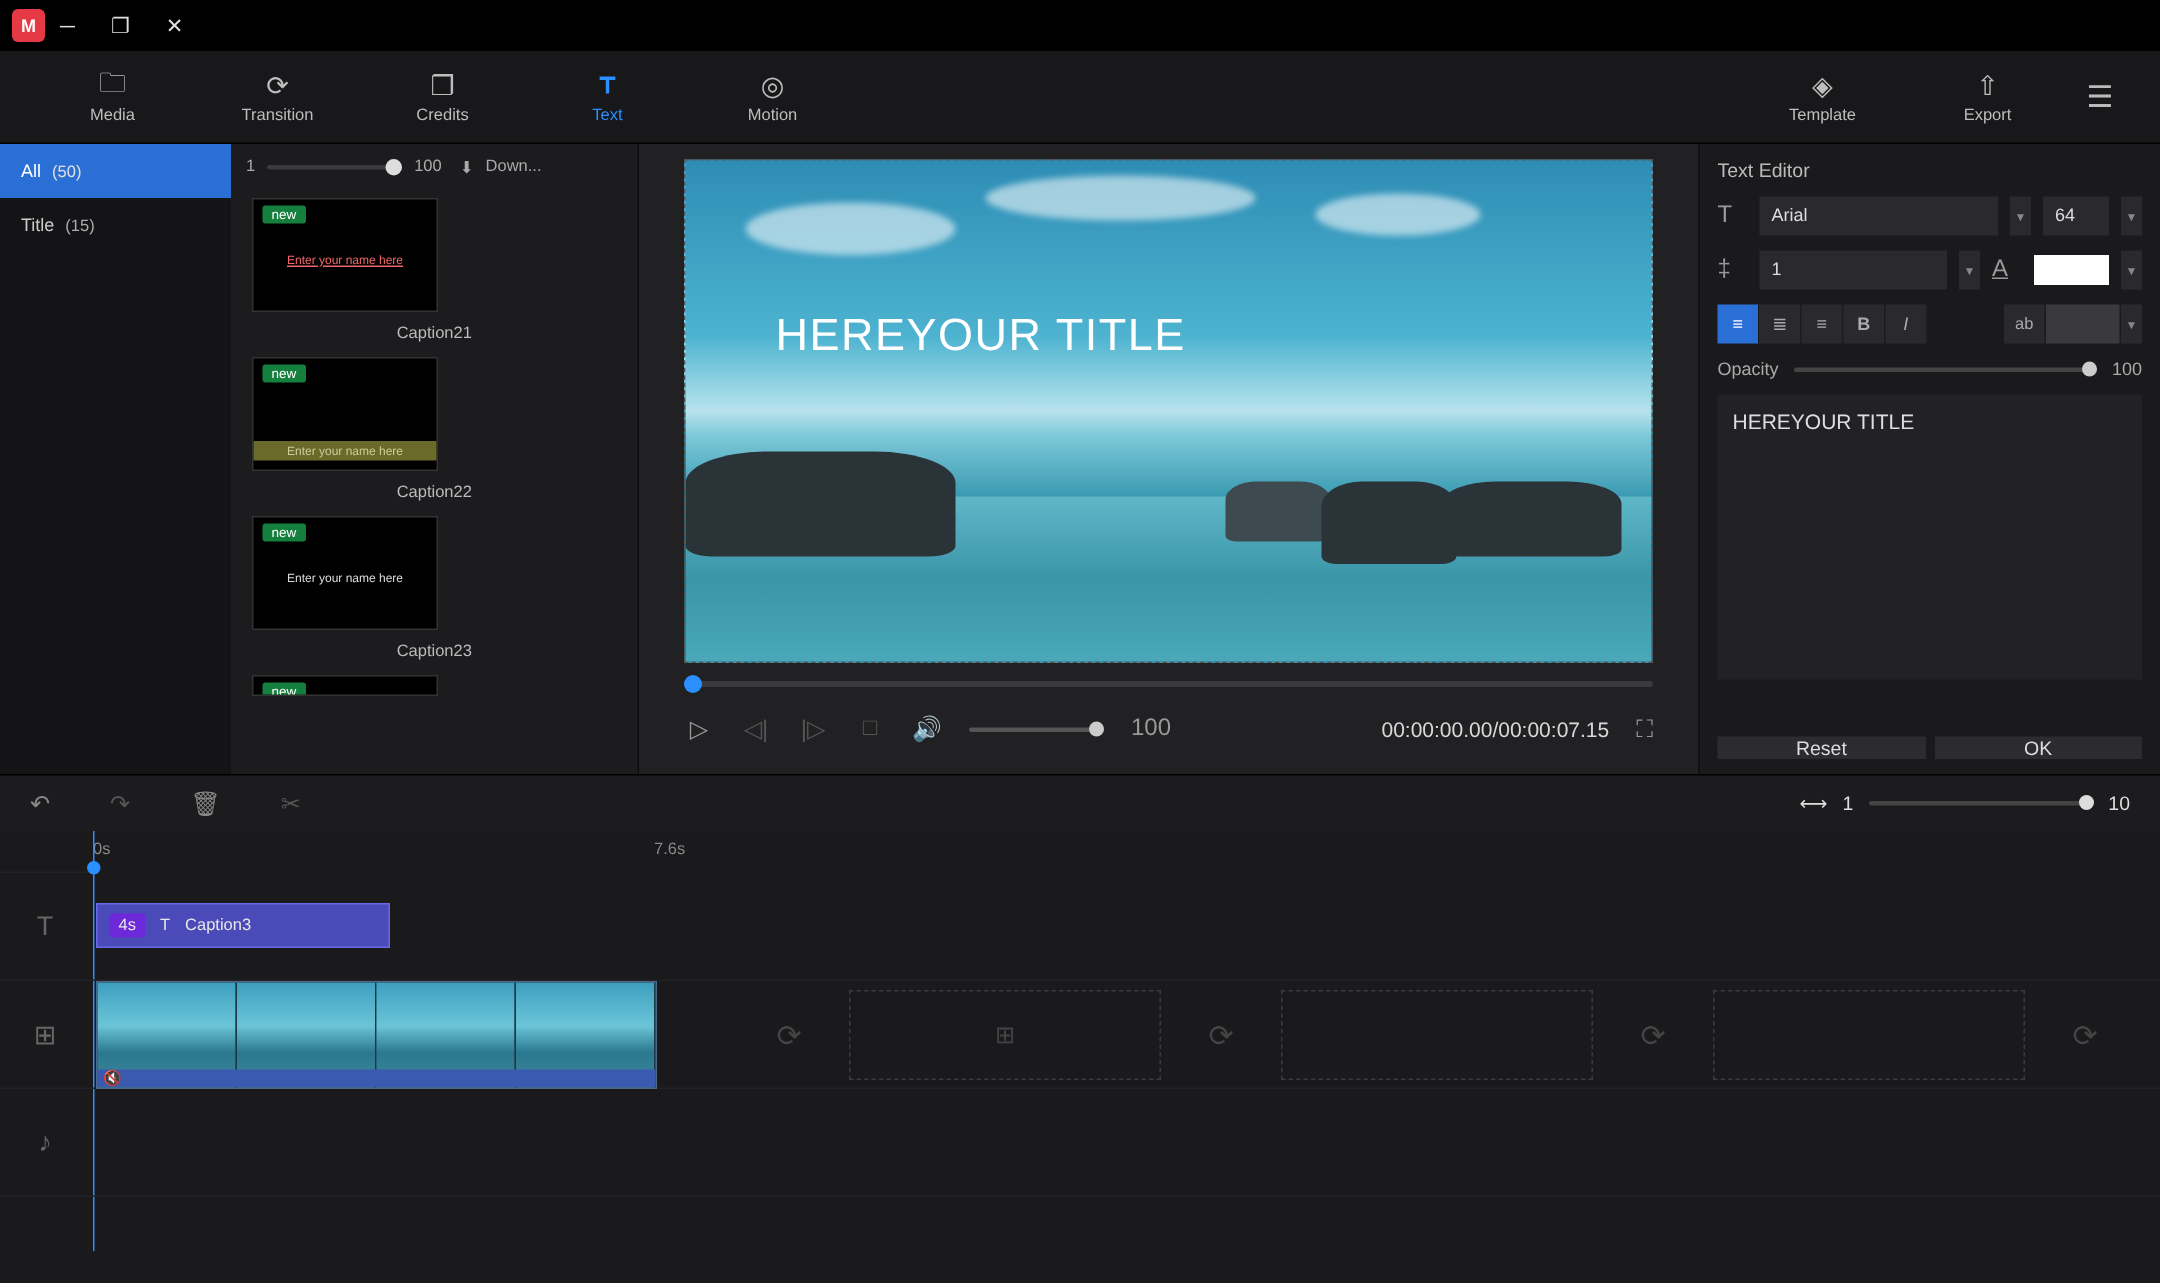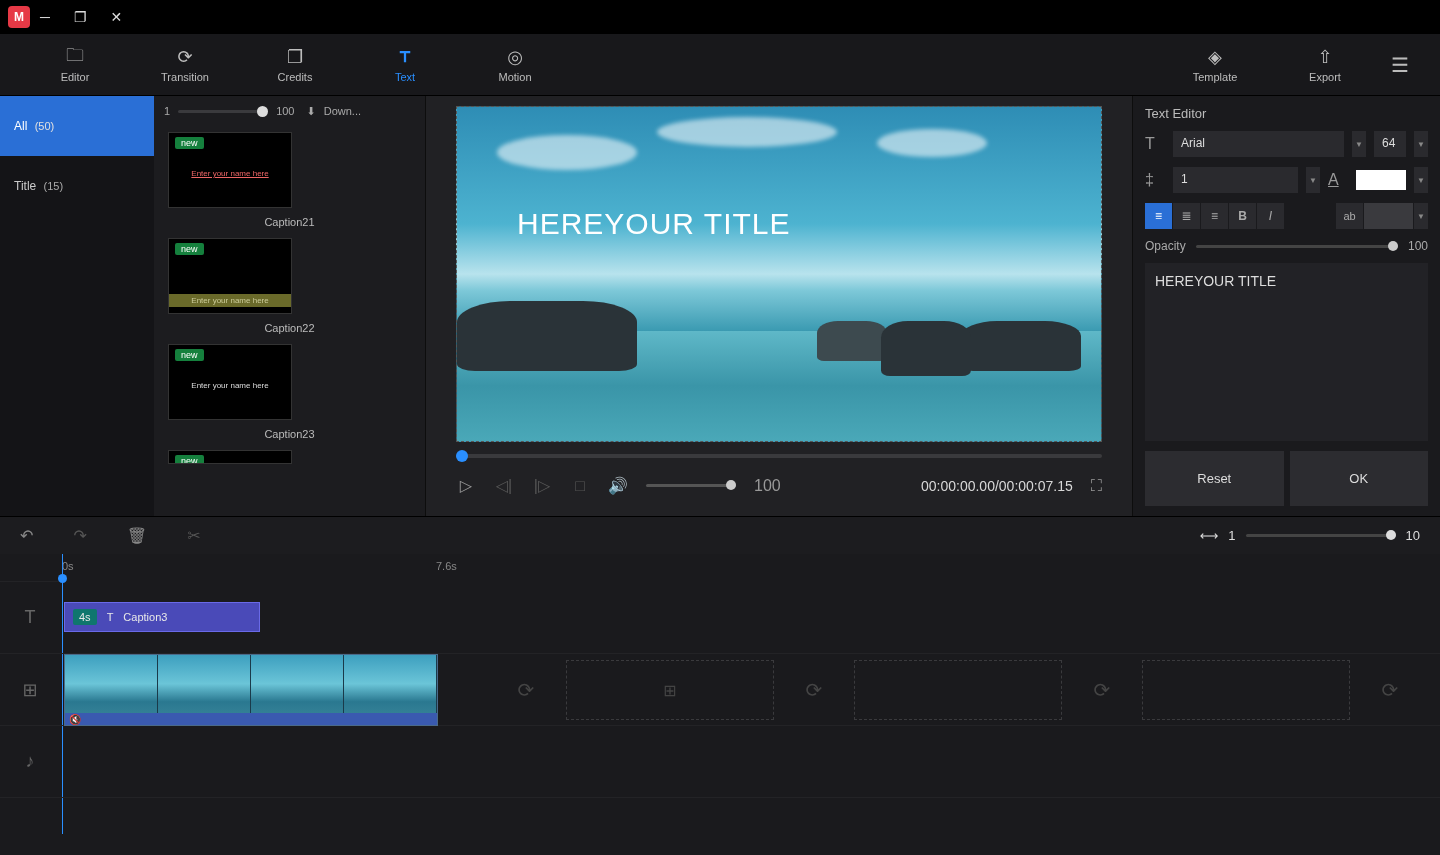--- a/index.html
+++ b/index.html
@@ -10,21 +10,21 @@
 .win-controls{display:flex;gap:24px;color:#ddd;font-size:14px}
 .win-btn{cursor:pointer}
 .topnav{height:62px;background:#18181b;display:flex;align-items:center;padding:0 20px;border-bottom:1px solid #000}
 .nav-item{display:flex;flex-direction:column;align-items:center;gap:4px;width:110px;color:#bdbdbd;font-size:11px;cursor:pointer}
 .nav-item.active{color:#2a8fff}
 .nav-icon{font-size:18px;height:20px;display:flex;align-items:center}
 .nav-spacer{flex:1}
 .burger{width:40px;display:flex;align-items:center;justify-content:center;color:#bbb;font-size:20px;cursor:pointer}
 .main{display:flex;height:420px}
 .lib-left{width:154px;background:#141417;display:flex;flex-direction:column}
-.cat{padding:23px 14px;font-size:12px;color:#ccc;cursor:pointer}
+.cat{padding:11px 14px;font-size:12px;color:#ccc;cursor:pointer}
 .cat.active{background:#2a6fd6;color:#fff}
 .cat .cnt{color:#aaa;margin-left:4px;font-size:11px}
 .cat.active .cnt{color:#e0e0e0}
 .lib-grid{width:272px;background:#1c1c1f;display:flex;flex-direction:column;border-right:1px solid #0d0d0d}
 .grid-top{height:30px;display:flex;align-items:center;padding:0 10px;gap:8px;font-size:11px;color:#aaa}
 .zoom-track{flex:1;max-width:90px;height:3px;background:#3a3a3d;border-radius:2px;position:relative}
 .zoom-thumb{position:absolute;right:0;top:-4px;width:11px;height:11px;background:#ddd;border-radius:50%}
 .grid-items{flex:1;overflow:hidden;padding:6px 14px}
 .thumb-item{margin-bottom:10px}
 .thumb-box{width:124px;height:76px;background:#000;border:1px solid #333;position:relative;padding:6px}
@@ -52,50 +52,50 @@
 .pc-btn{cursor:pointer;width:20px;text-align:center}
 .vol-track{width:90px;height:3px;background:#555;position:relative;border-radius:2px}
 .vol-thumb{position:absolute;right:0;top:-4px;width:10px;height:10px;background:#ccc;border-radius:50%}
 .time-text{margin-left:auto;font-size:14px;color:#d8d8d8}
 .fullscreen{cursor:pointer}
 .editor{width:308px;background:#1a1a1d;border-left:1px solid #0d0d0d;padding:10px 12px;display:flex;flex-direction:column;gap:10px}
 .ed-title{font-size:13px;color:#bbb}
 .ed-row{display:flex;align-items:center;gap:8px}
 .ed-icon{width:20px;color:#999;font-size:16px}
 .ed-select{flex:1;background:#2a2a2e;border:none;color:#ddd;font-size:12px;padding:5px 8px;height:26px}
-.ed-num{width:32px;background:#2a2a2e;border:none;color:#ddd;font-size:12px;padding:5px 8px;height:26px}
+.ed-num{width:44px;background:#2a2a2e;border:none;color:#ddd;font-size:12px;padding:5px 8px;height:26px}
 .dd{width:14px;height:26px;background:#2a2a2e;color:#888;display:flex;align-items:center;justify-content:center;font-size:8px;cursor:pointer}
 .color-sw{width:50px;height:20px;background:#fff;cursor:pointer}
 .align-row{display:flex;gap:0}
 .al-btn{width:28px;height:26px;background:#2a2a2e;color:#aaa;display:flex;align-items:center;justify-content:center;font-size:12px;cursor:pointer;border-right:1px solid #1a1a1d}
 .al-btn.on{background:#2a6fd6;color:#fff}
 .op-row{display:flex;align-items:center;gap:10px;font-size:12px;color:#aaa}
 .op-track{flex:1;height:3px;background:#444;position:relative;border-radius:2px}
 .op-thumb{position:absolute;right:0;top:-4px;width:10px;height:10px;background:#ccc;border-radius:50%}
 .ed-textarea{background:#222226;border:none;color:#ddd;font-size:14px;padding:10px;height:190px;resize:none}
 .ed-buttons{display:flex;gap:6px;margin-top:auto}
-.ed-btn{flex:1;background:#2c2c30;color:#ddd;border:none;padding:20px;font-size:13px;cursor:pointer}
+.ed-btn{flex:1;background:#2c2c30;color:#ddd;border:none;padding:0;font-size:13px;cursor:pointer}
 .timeline-tools{height:38px;background:#1c1c1f;display:flex;align-items:center;padding:0 20px;gap:40px;border-top:1px solid #000}
 .tl-tool{color:#888;font-size:16px;cursor:pointer}
 .tl-spacer{flex:1}
 .tl-zoom{display:flex;align-items:center;gap:10px;color:#ddd;font-size:13px}
 .tlz-track{width:150px;height:3px;background:#444;position:relative;border-radius:2px}
 .tlz-thumb{position:absolute;right:0;top:-4px;width:10px;height:10px;background:#ddd;border-radius:50%}
 .timeline{flex:1;background:#1a1a1d;display:flex}
 .tl-labels{width:60px;display:flex;flex-direction:column}
 .tl-label{height:72px;display:flex;align-items:center;justify-content:center;color:#666;font-size:18px;border-bottom:1px solid #232326}
 .tl-label.ruler{height:28px}
 .tl-tracks{flex:1;position:relative}
 .ruler{height:28px;position:relative;font-size:11px;color:#888}
 .tick{position:absolute;top:6px}
 .playhead{position:absolute;top:0;bottom:0;left:2px;width:1px;background:#2a8fff}
 .playhead::before{content:"";position:absolute;top:20px;left:-4px;width:9px;height:9px;background:#2a8fff;border-radius:50%}
 .track{height:72px;border-bottom:1px solid #232326;position:relative;display:flex;align-items:center;padding-right:10px}
 .text-clip{position:absolute;left:4px;top:20px;height:30px;width:196px;background:#4a4ab8;border:1px solid #6a6ae8;display:flex;align-items:center;padding:0 8px;gap:10px;color:#e8e8e8;font-size:11px}
-.text-clip .dur{background:#0f766e;padding:2px 6px;border-radius:2px}
+.text-clip .dur{background:#6d28d9;padding:2px 6px;border-radius:2px}
 .vid-clip{position:absolute;left:4px;top:0;height:72px;width:374px;background:#2a4a5a;border:1px solid #4a6a8a;display:flex;overflow:hidden}
 .vid-frame{width:94px;height:72px;background:linear-gradient(#3d9fbf 0%,#6bc5d8 40%,#2a7890 65%,#3f8a9d 100%);position:relative;border-right:1px solid #1a3a4a}
 .vid-audio{position:absolute;bottom:0;left:0;right:0;height:12px;background:#3a5ab0}
 .mute-icon{position:absolute;bottom:0;left:4px;color:#fff;font-size:10px}
 .dz-wrap{display:flex;gap:10px;position:absolute;left:436px;right:0;top:6px}
 .dz{width:208px;height:60px;border:1px dashed #3a3a3d;display:flex;align-items:center;justify-content:center}
 .dz-tr{width:60px;height:60px;display:flex;align-items:center;justify-content:center;color:#444;font-size:20px}
 svg{fill:currentColor}
 </style>
 </head>
@@ -106,21 +106,21 @@
   <div class="win-controls">
     <span class="win-btn">─</span>
     <span class="win-btn">❐</span>
     <span class="win-btn">✕</span>
   </div>
 </div>
 
 <div class="topnav">
   <div class="nav-item">
     <span class="nav-icon">🗀</span>
-    <span>Editor</span>
+    <span>Media</span>
   </div>
   <div class="nav-item">
     <span class="nav-icon">⟳</span>
     <span>Transition</span>
   </div>
   <div class="nav-item">
     <span class="nav-icon">❐</span>
     <span>Credits</span>
   </div>
   <div class="nav-item active">

